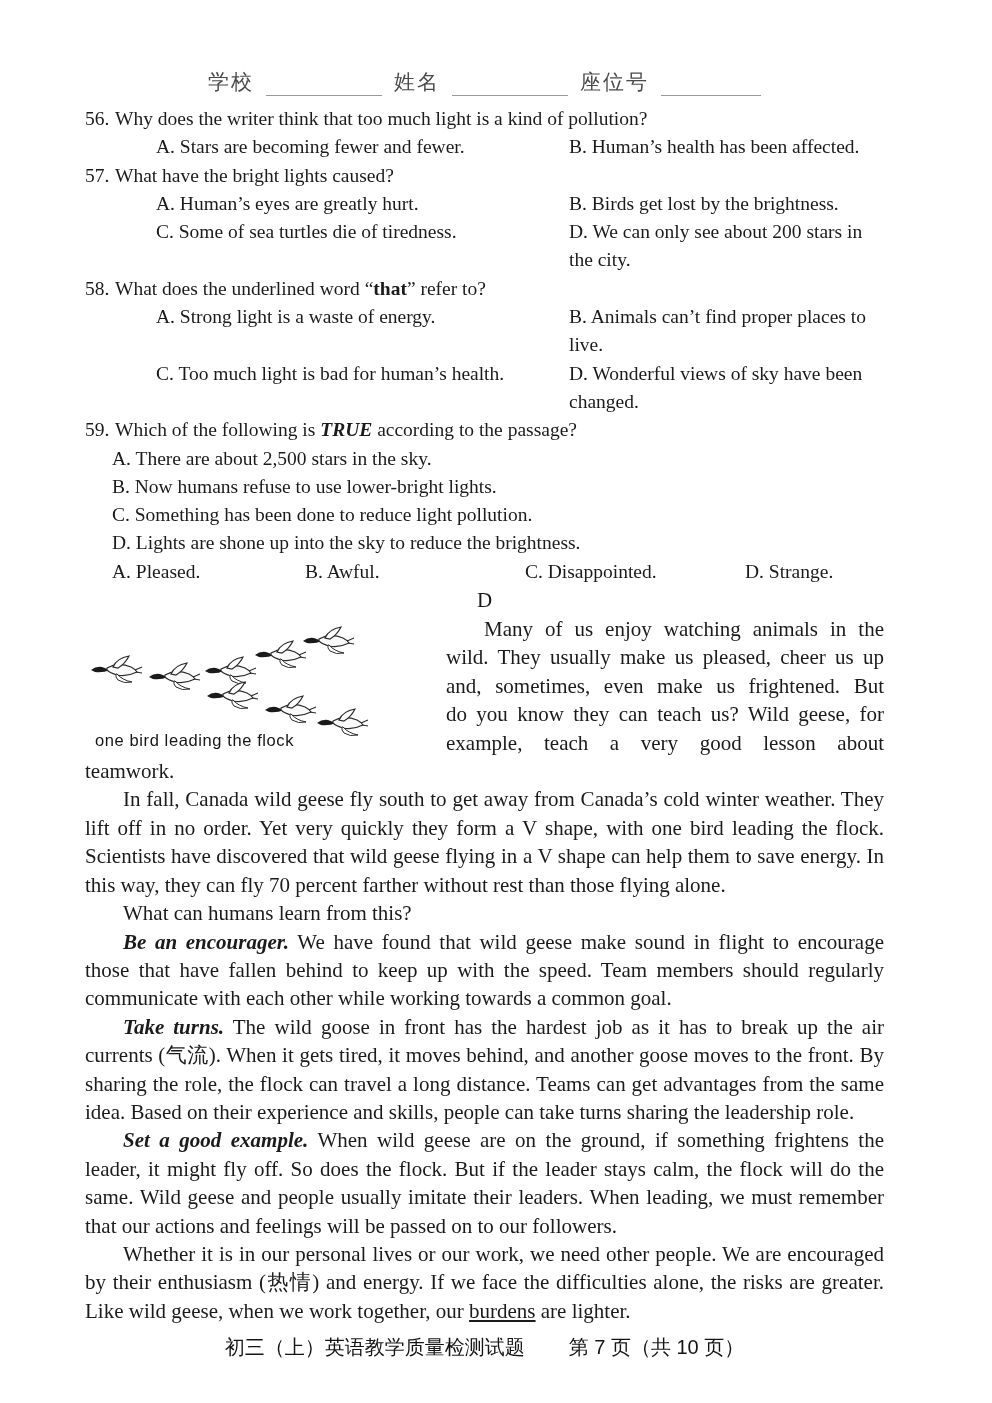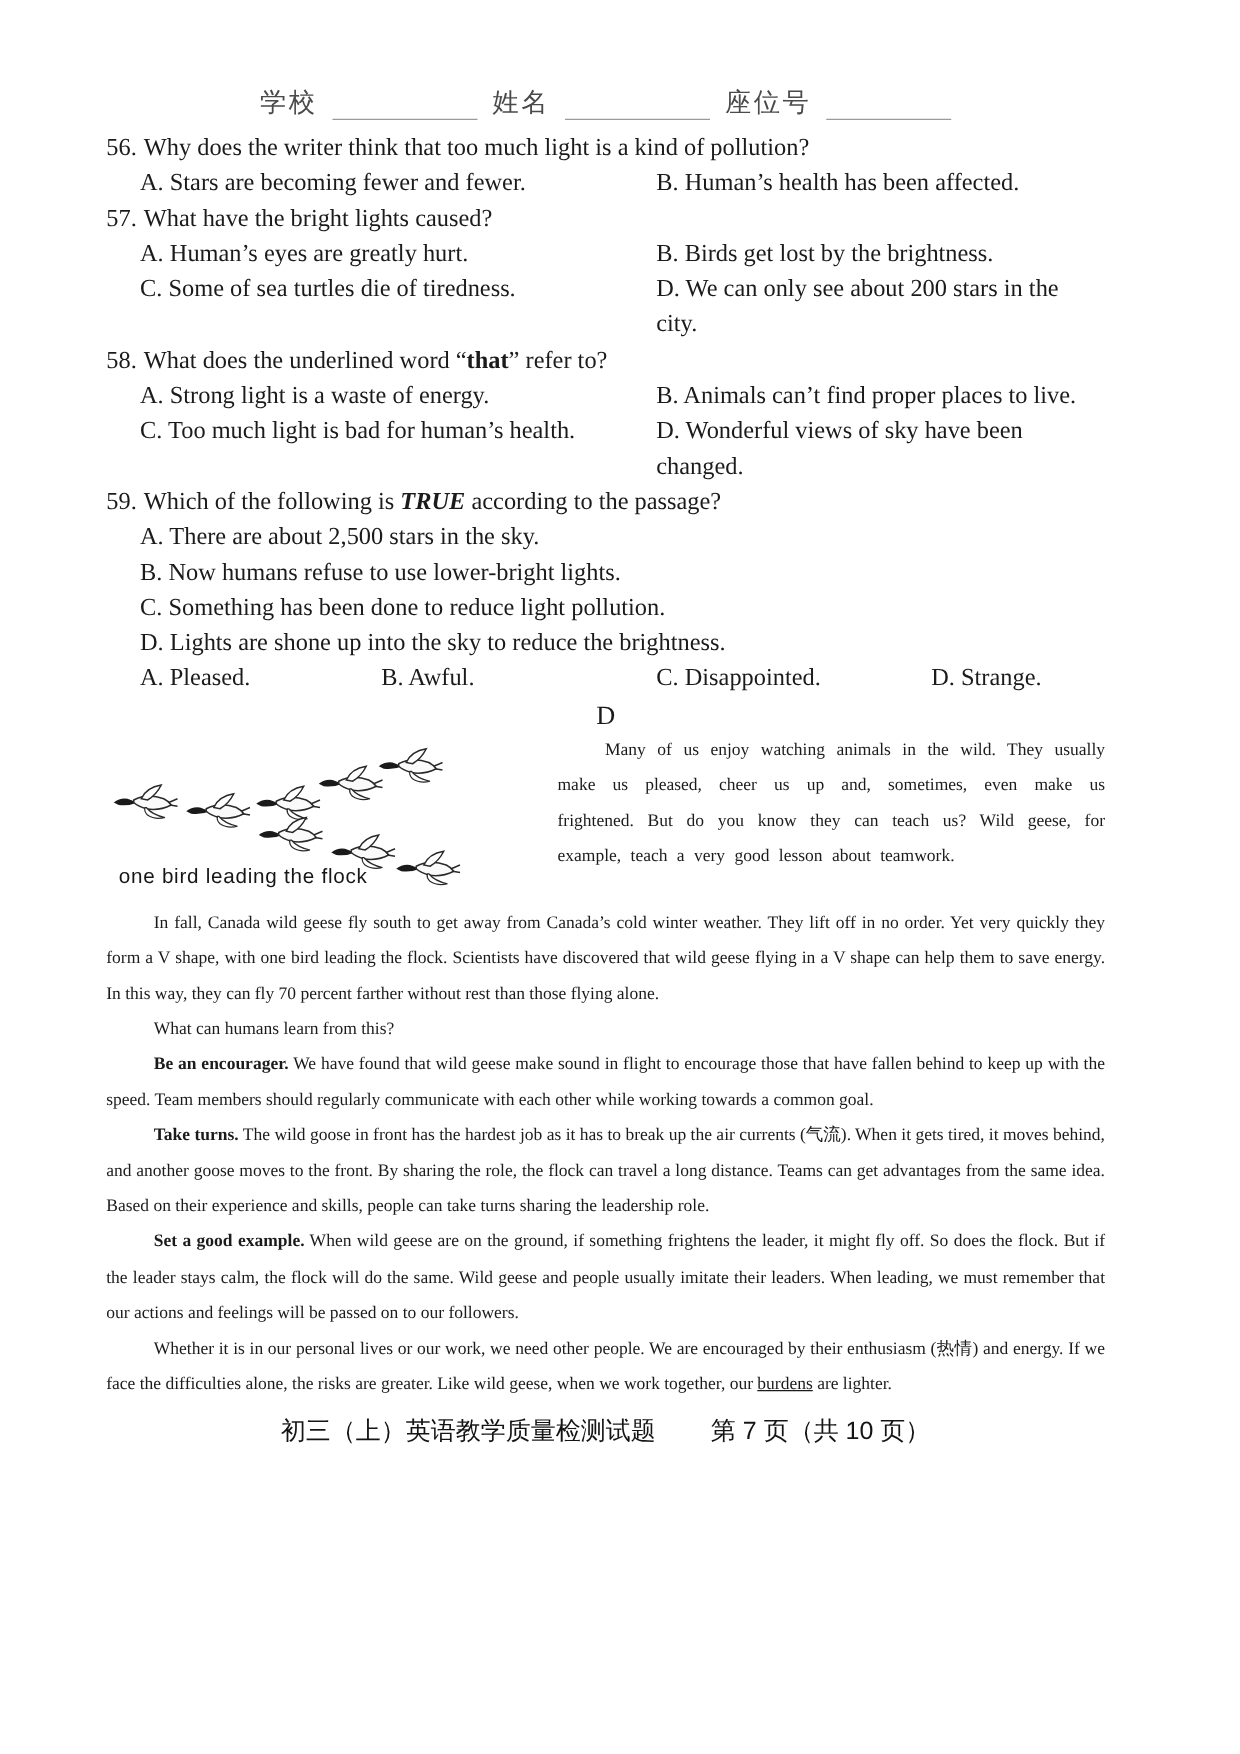--- a/index.html
+++ b/index.html
@@ -18,46 +18,46 @@
   .blank{display:inline-block;width:116px;height:22px;border-bottom:1.6px solid #9a9a9a;}
   .blank.short{width:100px;}
 
   
   .qline{font-size:19.5px;line-height:28.3px;white-space:nowrap;}
   .qnum{display:inline-block;min-width:30px;}
   .qb{font-weight:bold;}
   .qbi{font-weight:bold;font-style:italic;}
   .opts{padding-left:27px;font-size:19.5px;line-height:28.3px;}
   .row{display:flex;}
-  .row .o1{width:413px;flex:none;}
+  .row .o1{width:413px;flex:none;margin-left:44px;}
   .row .o2{flex:1;}
   .row4 .c1{width:193px;flex:none;}
   .row4 .c2{width:220px;flex:none;}
   .row4 .c3{width:220px;flex:none;}
   .row4 .c4{flex:1;}
   .optline{display:block;}
 
   
   .dhead{text-align:center;font-size:21px;line-height:29px;margin:0;}
 
   
   .passage p{
-    font-size:14px;line-height:28.4px;margin:0;
+    font-size:21px;line-height:28.4px;margin:0;
     text-align:justify;text-indent:38px;
   }
   .passage p.clr{clear:left;}
   .p1{word-spacing:4px;}
-  .lead{font-weight:bold;}
+  .lead{font-weight:bold;font-style:italic;}
   .bu{font-weight:normal;text-decoration:underline;}
 
   
   .fig{float:left;width:345px;height:126px;position:relative;margin:10px 16px 2px 0;}
   .fig svg{display:block;}
   .figcap{
-    position:absolute;left:10px;bottom:12px;
+    position:absolute;left:10px;bottom:1px;
     font-family:"Liberation Sans",sans-serif;font-size:16.5px;
     color:#161616;letter-spacing:0.6px;text-indent:0;
   }
 
   
   .footer{
     display:flex;justify-content:center;gap:44px;
     font-family:"Liberation Sans",sans-serif;
     font-size:20px;color:#141414;margin-top:9px;
   }

